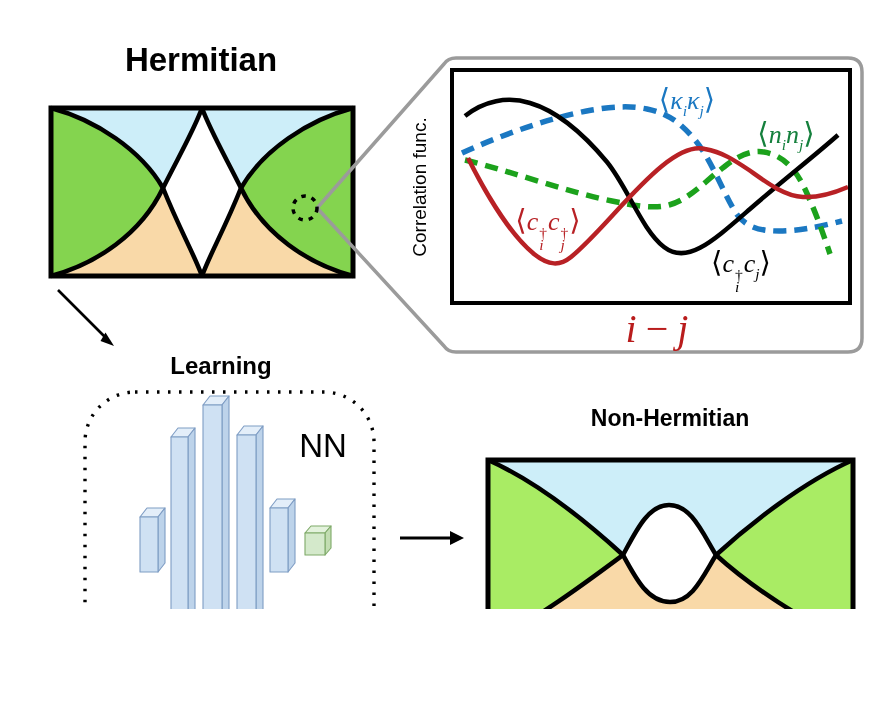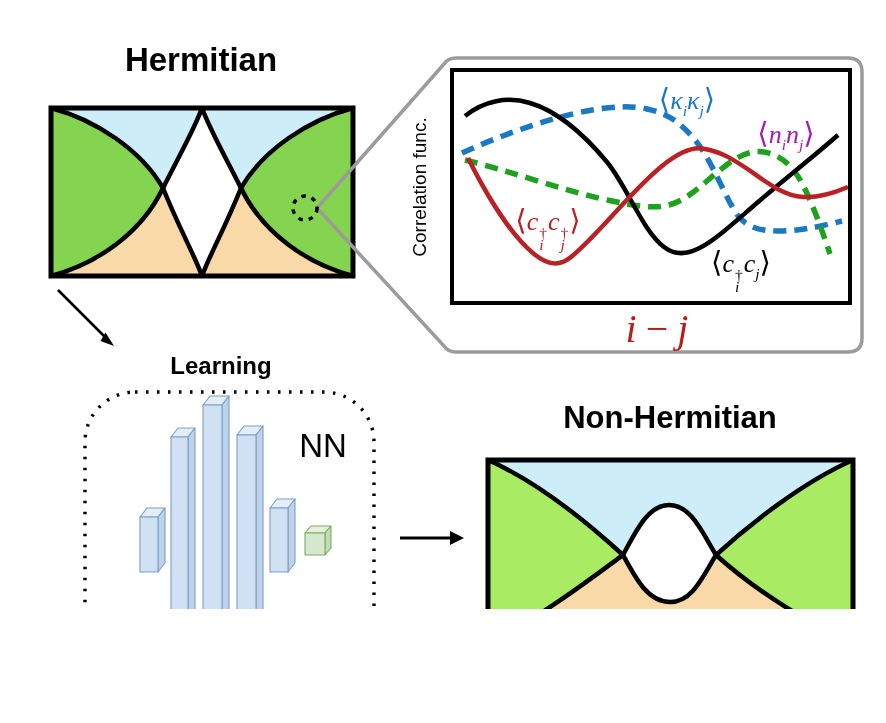--- a/index.html
+++ b/index.html
@@ -2,37 +2,37 @@
 <html><head>
 <meta charset="utf-8">
 <style>
   html,body{margin:0;padding:0;background:#ffffff;}
   #fig{position:relative;width:886px;height:609px;background:#ffffff;overflow:hidden;
        font-family:"Liberation Sans",sans-serif;}
   #shapes{position:absolute;left:0;top:0;}
   .ttl{position:absolute;transform:translate(-50%,-50%);font-weight:bold;color:#000;white-space:nowrap;}
   #t-herm{left:201px;top:60px;font-size:33px;}
   #t-learn{left:221px;top:366px;font-size:24px;}
-  #t-nonherm{left:670px;top:418px;font-size:31px;}
+  #t-nonherm{left:670px;top:418px;font-size:23px;}
   #t-nn{left:323px;top:446px;font-size:33px;font-weight:400;}
   #ylab{position:absolute;left:420px;top:187px;transform:translate(-50%,-50%) rotate(-90deg);
         font-size:19px;color:#000;white-space:nowrap;}
   #xlab{position:absolute;left:657px;top:328px;transform:translate(-50%,-50%);
         font-family:"Liberation Serif",serif;font-style:italic;font-size:40px;color:#b91c1c;white-space:nowrap;}
   #xlab .mn{font-style:normal;margin:0 9px;}
   .clabel{position:absolute;transform:translate(-50%,-50%);font-family:"Liberation Serif",serif;
           font-size:26px;white-space:nowrap;line-height:1;margin-top:8px;}
   .clabel .it{font-style:italic;}
   .clabel .br{font-size:1.12em;}
   .clabel sub{font-size:0.60em;font-style:italic;line-height:0;}
   .st{display:inline-flex;flex-direction:column;align-items:flex-start;font-size:0.60em;
       line-height:0.78;vertical-align:-0.50em;margin:0 1px;}
   .st .sb{font-style:italic;}
   #lab-kk{left:687px;top:92px;color:#1b78c2;}
-  #lab-nn{left:786px;top:126px;color:#a21caf;}
+  #lab-nn{left:786px;top:126px;color:#15803d;}
   #lab-cc-dag{left:548px;top:221px;color:#b82125;}
   #lab-cc{left:741px;top:263px;color:#000000;}
 </style>
 </head>
 <body>
 
 <div id="fig">
 
 <svg id="shapes" width="886" height="723" viewBox="0 0 886 723">
 

